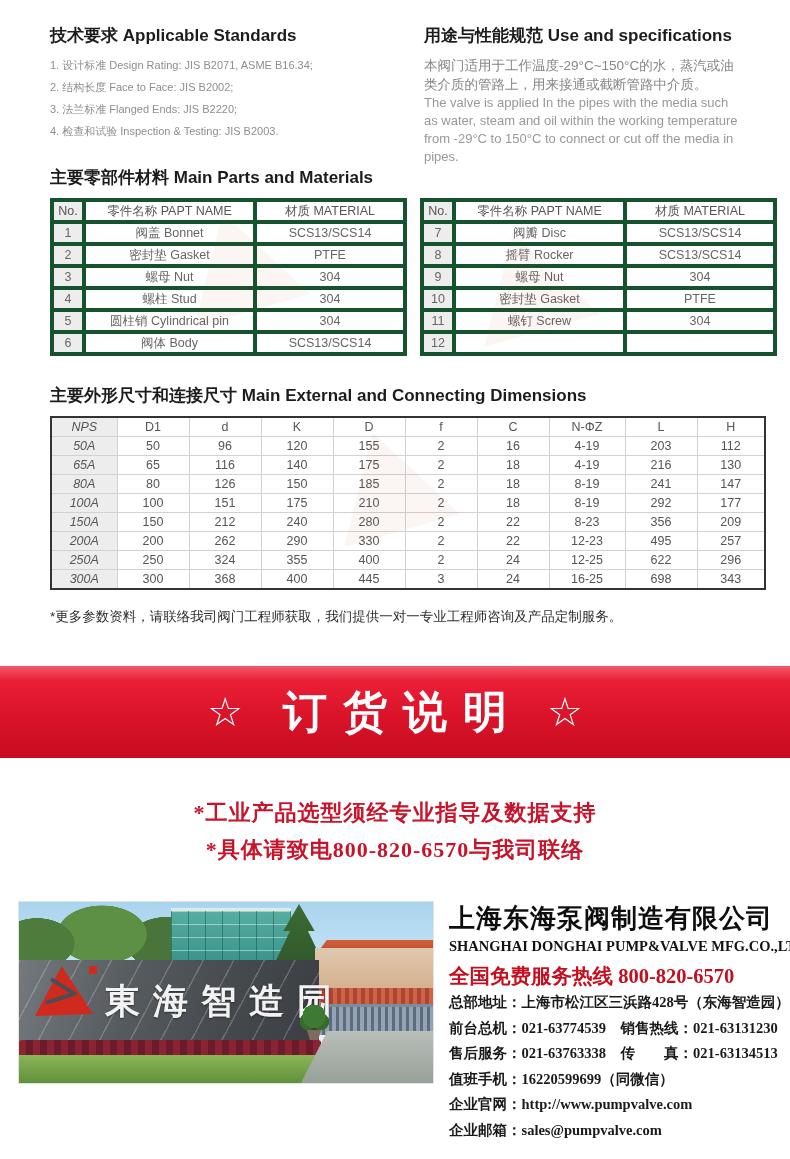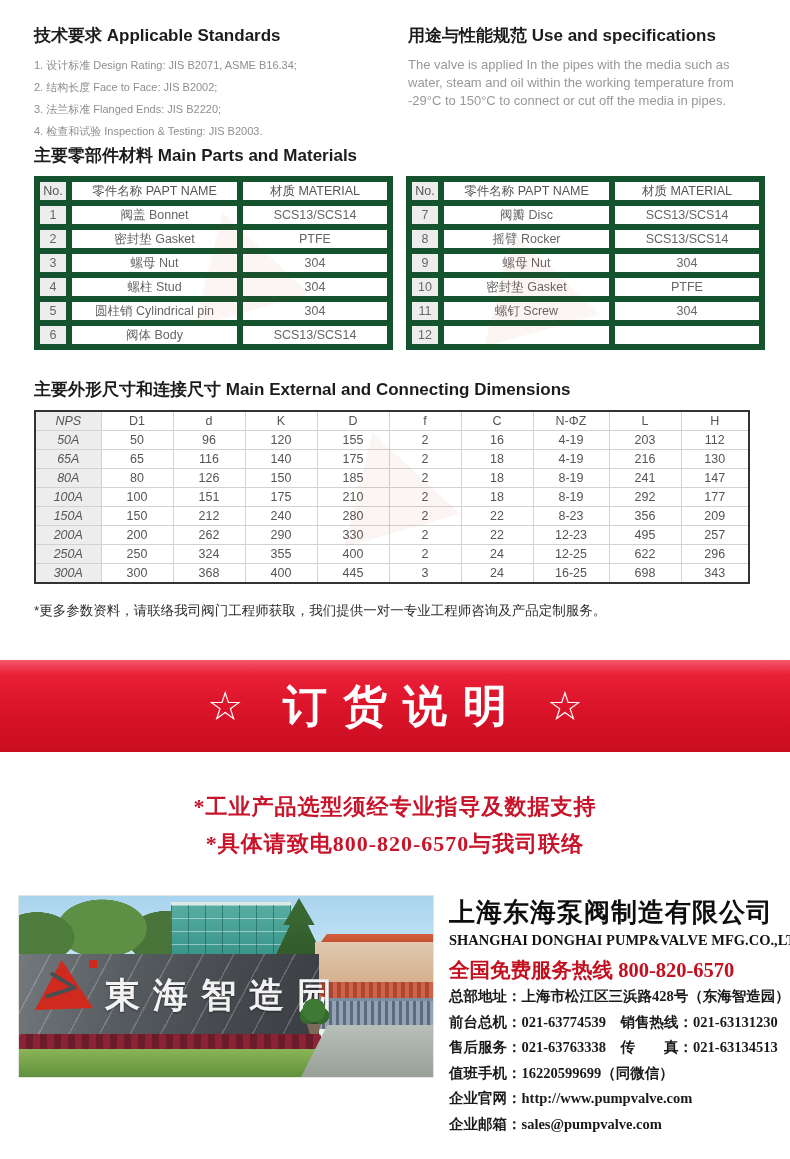--- a/index.html
+++ b/index.html
@@ -1,34 +1,34 @@
 <!DOCTYPE html>
 <html><head>
 <meta charset="utf-8">
 <style>
   html,body{margin:0;padding:0;background:#fff;}
   .page{width:790px;height:1159px;background:#fff;position:relative;overflow:hidden;
         font-family:"Liberation Sans","DejaVu Sans",sans-serif;}
-  .content{padding:24px 34px 0;}
+  .content{padding:24px 50px 0;}
 
   
   .top-row{display:flex;gap:22px;}
   .col-std{width:352px;flex:none;}
   .col-use{flex:1;min-width:0;}
   h2.sec{font-size:17px;font-weight:bold;color:#1c1c1c;margin:0 0 9px;}
   .std-list p{margin:0 0 4px;font-size:11px;color:#8e8e8e;line-height:18px;}
   .use-cn{margin:0;font-size:13.5px;color:#868686;line-height:19px;}
   .use-en{margin:0;font-size:13px;color:#989898;line-height:18px;}
 
   
   .mt{margin-top:22px;}
   .parts-row{display:flex;gap:13px;}
   table{border-collapse:collapse;table-layout:fixed;}
   .ptable{width:353px;font-size:12.5px;color:#666;border:2px solid #333;}
-  .ptable th,.ptable td{border:6px solid #14532d;height:18px;text-align:center;
+  .ptable th,.ptable td{border:4px solid #14532d;height:18px;text-align:center;
         font-weight:normal;padding:0 2px;overflow:hidden;}
   .ptable th{color:#555;}
   .ptable .no{background:#ededed;border-right:1px solid #888;}
 
   
   .dtable{width:714px;font-size:12.5px;color:#555;border:2px solid #333;margin-top:2px;}
   .dtable th,.dtable td{border:1px solid #d2d2d2;height:18px;text-align:center;
         font-weight:normal;padding:0 1px;}
   .dtable .no{background:#ededed;font-style:italic;}
 
@@ -119,20 +119,21 @@
         <h2 class="sec">技术要求 Applicable Standards</h2>
         <div class="std-list">
           <p>1. 设计标准 Design Rating: JIS B2071, ASME B16.34;</p>
           <p>2. 结构长度 Face to Face: JIS B2002;</p>
           <p>3. 法兰标准 Flanged Ends: JIS B2220;</p>
           <p>4. 检查和试验 Inspection &amp; Testing: JIS B2003.</p>
         </div>
       </section>
       <section class="col-use">
         <h2 class="sec">用途与性能规范 Use and specifications</h2>
+        <p class="use-cn">本阀门适用于工作温度-29°C~150°C的水，蒸汽或油类介质的管路上，用来接通或截断管路中介质。</p>
         <p class="use-en">The valve is applied In the pipes with the media such as water, steam and oil within the working temperature from -29°C to 150°C to connect or cut off the media in pipes.</p>
       </section>
     </div>
 
     <h2 class="sec mt">主要零部件材料 Main Parts and Materials</h2>
     <div class="parts-row">
       <table class="ptable">
         <colgroup>
             <col style="width:32px">
             <col style="width:171px">

